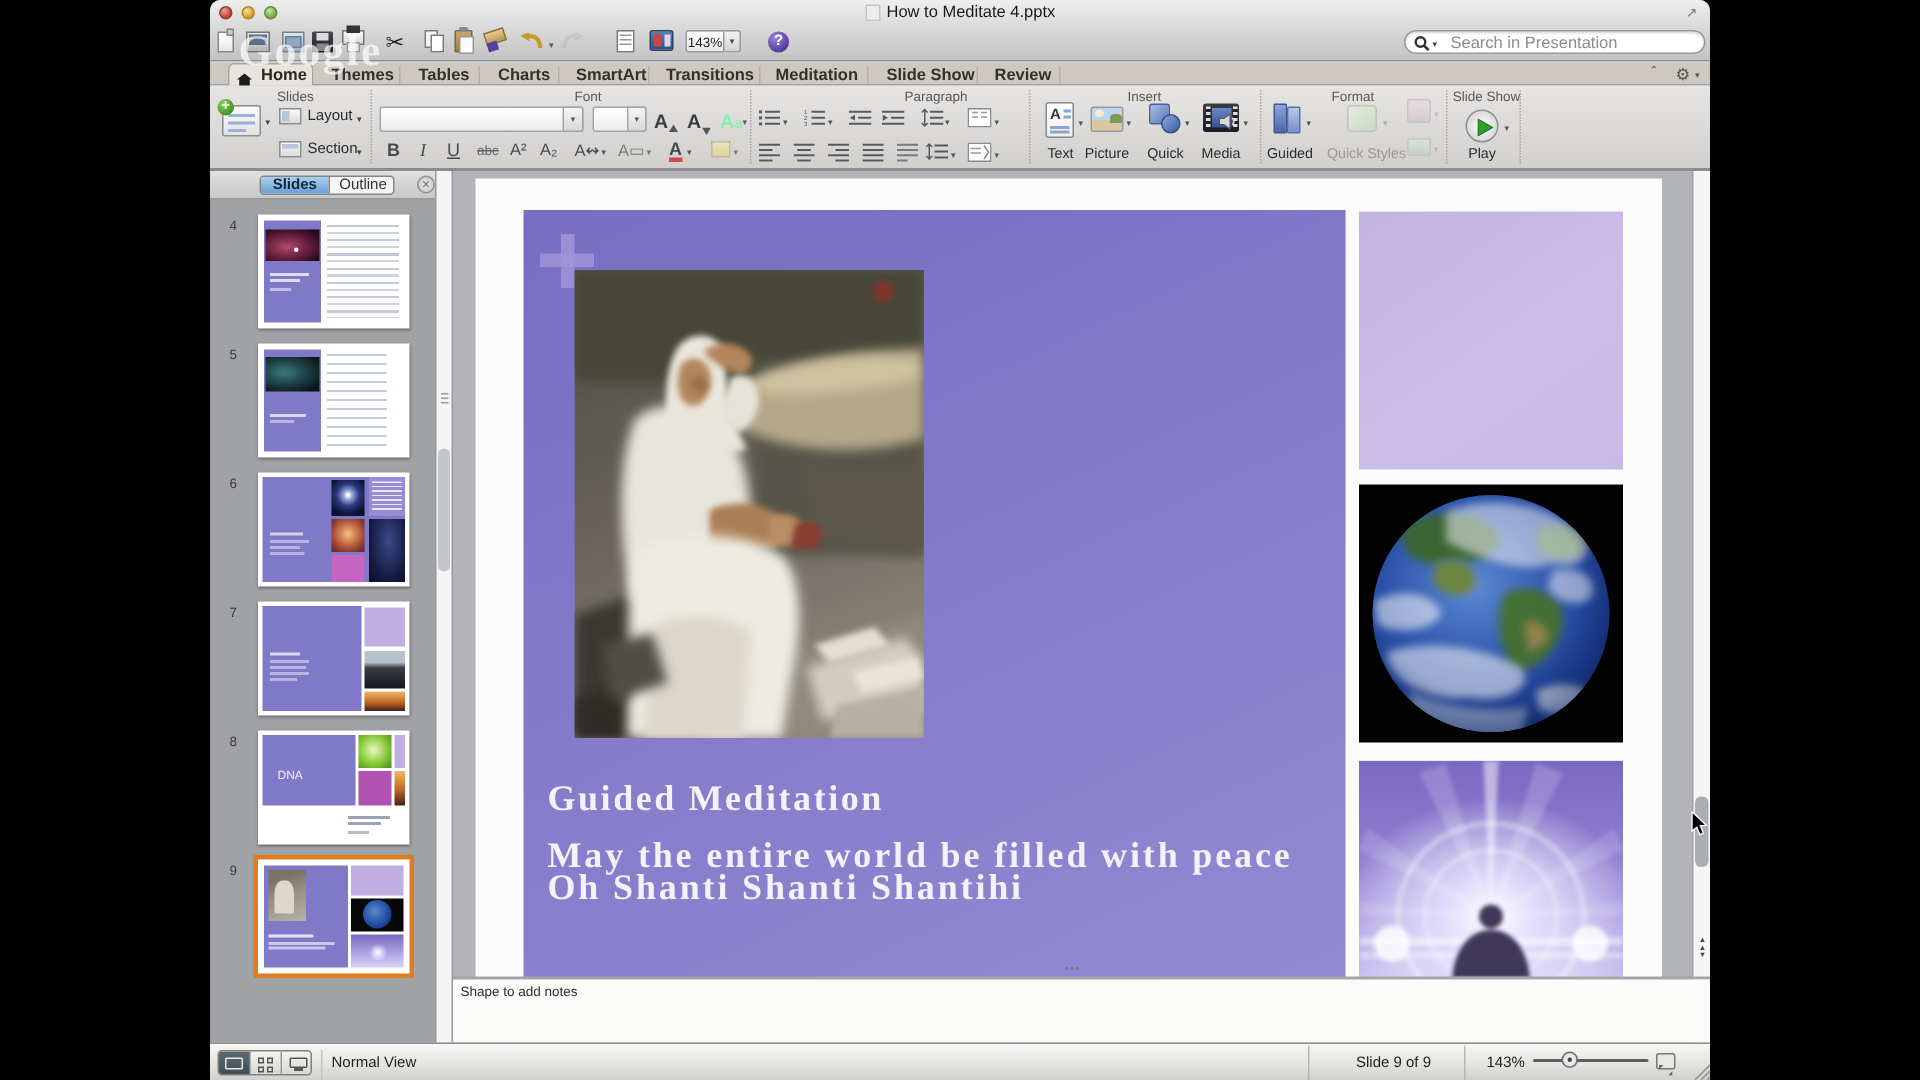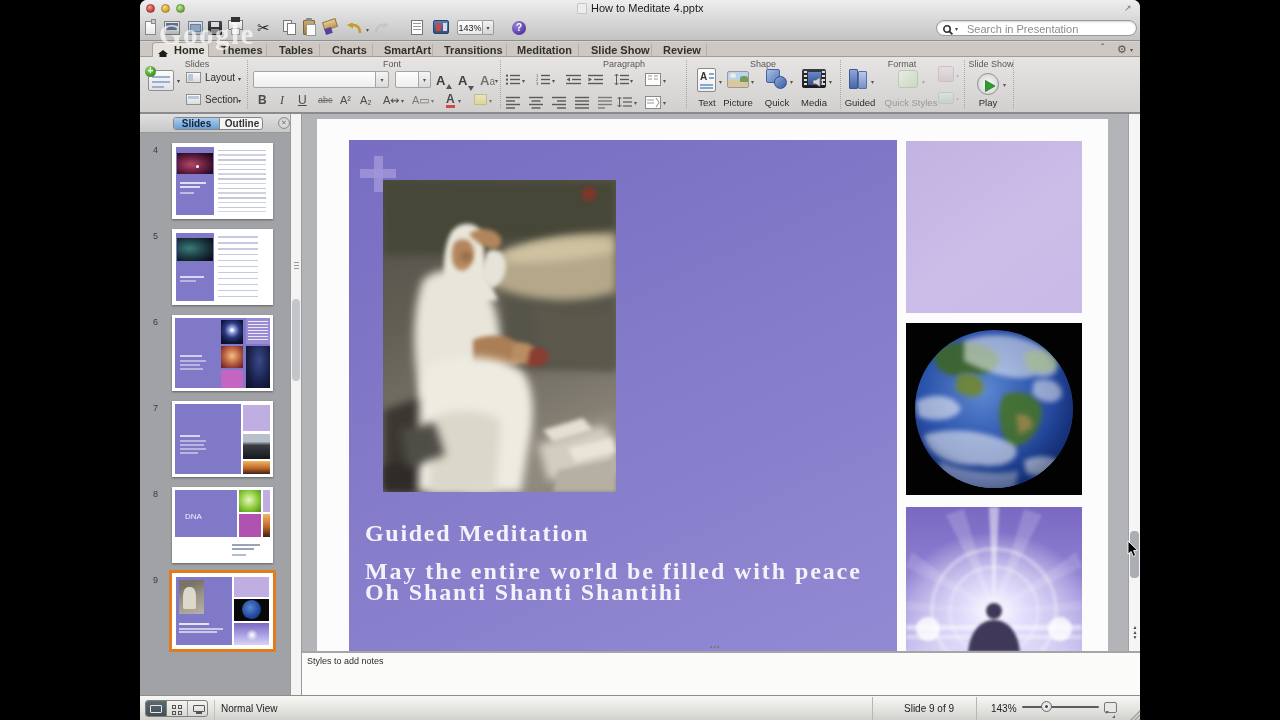--- a/index.html
+++ b/index.html
@@ -104,21 +104,21 @@
   <div class="abs" style="left:1130px;top:46px;font-size:6px;color:#555;">▾</div>
 </div>
 
 <div class="abs" style="left:140px;top:57px;width:1000px;height:55px;background:linear-gradient(#e6e5e3,#d1d0ce);"></div>
 <div class="abs" style="left:140px;top:112px;width:1000px;height:2px;background:#8b8b8f;"></div>
 <div id="ribbon">
 
   <div class="abs" style="left:157px;top:59px;width:80px;text-align:center;font-size:9px;color:#5a5753;">Slides</div>
   <div class="abs" style="left:352px;top:59px;width:80px;text-align:center;font-size:9px;color:#5a5753;">Font</div>
   <div class="abs" style="left:565px;top:59px;width:80px;text-align:right;font-size:9px;color:#5a5753;">Paragraph</div>
-  <div class="abs" style="left:723px;top:59px;width:80px;text-align:center;font-size:9px;color:#5a5753;">Shape</div>
+  <div class="abs" style="left:723px;top:59px;width:80px;text-align:center;font-size:9px;color:#5a5753;">Insert</div>
   <div class="abs" style="left:862px;top:59px;width:80px;text-align:center;font-size:9px;color:#5a5753;">Format</div>
   <div class="abs" style="left:951px;top:59px;width:80px;text-align:center;font-size:9px;color:#5a5753;">Slide Show</div>
 
   <div class="abs" style="left:247px;top:60px;height:49px;border-left:1px dotted #a8a5a0;"></div>
   <div class="abs" style="left:500px;top:60px;height:49px;border-left:1px dotted #a8a5a0;"></div>
   <div class="abs" style="left:686px;top:60px;height:49px;border-left:1px dotted #a8a5a0;"></div>
   <div class="abs" style="left:840px;top:60px;height:49px;border-left:1px dotted #a8a5a0;"></div>
   <div class="abs" style="left:964px;top:60px;height:49px;border-left:1px dotted #a8a5a0;"></div>
   <div class="abs" style="left:1013px;top:60px;height:49px;border-left:1px dotted #a8a5a0;"></div>
 
@@ -143,21 +143,21 @@
   <div class="abs" style="left:395px;top:71px;width:36px;height:17px;background:linear-gradient(#fefefe,#ededed);border:1px solid #a5a5a5;border-radius:2px;"></div>
   <div class="abs" style="left:418px;top:71px;width:13px;height:17px;background:linear-gradient(#f5f5f5,#dadada);border:1px solid #a5a5a5;border-radius:0 2px 2px 0;font-size:6px;color:#555;text-align:center;line-height:17px;">▾</div>
   <div class="abs" style="left:436px;top:73px;font-size:13px;font-weight:bold;color:#3d3d3d;">A</div>
   <div class="abs" style="left:446px;top:75px;width:6px;height:5px;"><svg width="6" height="5">
           <path d="M3 0 L6 5 L0 5 Z" fill="#555"></path>
         </svg></div>
   <div class="abs" style="left:458px;top:73px;font-size:13px;font-weight:bold;color:#3d3d3d;">A</div>
   <div class="abs" style="left:468px;top:77px;width:6px;height:5px;"><svg width="6" height="5">
           <path d="M0 0 L6 0 L3 5 Z" fill="#555"></path>
         </svg></div>
-  <div class="abs" style="left:480px;top:73px;font-size:13px;font-weight:bold;color:#737373;">A<span style="font-size:10px;font-weight:normal;">a</span></div>
+  <div class="abs" style="left:480px;top:73px;font-size:13px;font-weight:bold;color:#86efac;">A<span style="font-size:10px;font-weight:normal;">a</span></div>
   <div class="abs" style="left:495px;top:77px;font-size:6px;color:#555;">▾</div>
 
   <div class="abs" style="left:258px;top:93px;font-size:12px;font-weight:bold;color:#4a4a4a;">B</div>
   <div class="abs" style="left:280px;top:93px;font-size:12px;font-style:italic;font-family:'Liberation Serif',serif;color:#4a4a4a;">I</div>
   <div class="abs" style="left:298px;top:93px;font-size:12px;text-decoration:underline;color:#4a4a4a;">U</div>
   <div class="abs" style="left:318px;top:95px;font-size:9px;text-decoration:line-through;color:#6a6a6a;">abc</div>
   <div class="abs" style="left:340px;top:94px;font-size:11px;color:#4a4a4a;">A²</div>
   <div class="abs" style="left:360px;top:94px;font-size:11px;color:#4a4a4a;">A₂</div>
   <div class="abs" style="left:383px;top:94px;font-size:11px;color:#4a4a4a;">A↭</div>
   <div class="abs" style="left:401px;top:97px;font-size:6px;color:#555;">▾</div>
@@ -332,21 +332,21 @@
   <div class="abs" style="left:1003px;top:81px;font-size:6px;color:#555;">▾</div>
   <div class="abs" style="left:968px;top:97px;width:40px;text-align:center;font-size:9.5px;color:#2c2c2c;">Play</div>
 </div>
 
 <div class="abs" style="left:140px;top:114px;width:1000px;height:581px;background:#b2b4b7;"></div>
 <div id="panel">
   <div class="abs" style="left:140px;top:114px;width:150px;height:581px;background:#a0a2a6;"></div>
   <div class="abs" style="left:140px;top:114px;width:150px;height:19px;background:linear-gradient(#e0e0e0,#c8c8c8);border-bottom:1px solid #979797;"></div>
   <div class="abs" style="left:173px;top:117px;width:90px;height:13px;border:1px solid #858585;border-radius:3px;background:#f5f5f5;overflow:hidden;">
     <div class="abs" style="left:0;top:0;width:46px;height:13px;background:linear-gradient(#aacfee,#5e97cf);border-right:1px solid #858585;font-size:10px;font-weight:bold;color:#10253a;text-align:center;line-height:12px;">Slides</div>
-    <div class="abs" style="left:46px;top:0;width:44px;height:13px;font-size:10px;font-weight:bold;color:#333;text-align:center;line-height:12px;">Outline</div>
+    <div class="abs" style="left:46px;top:0;width:44px;height:13px;font-size:10px;font-weight:normal;color:#333;text-align:center;line-height:12px;">Outline</div>
   </div>
   <div class="abs" style="left:278px;top:117px;width:12px;height:12px;border-radius:50%;background:radial-gradient(#ededed,#c2c2c2);border:1px solid #8f8f8f;"></div>
   <div class="abs" style="left:281px;top:119px;font-size:7px;color:#6a6a6a;">✕</div>
 
   <div class="abs" style="left:146px;top:145px;width:12px;text-align:right;font-size:9px;color:#3a3a3a;">4</div>
   <div class="abs" style="left:146px;top:231px;width:12px;text-align:right;font-size:9px;color:#3a3a3a;">5</div>
   <div class="abs" style="left:146px;top:317px;width:12px;text-align:right;font-size:9px;color:#3a3a3a;">6</div>
   <div class="abs" style="left:146px;top:403px;width:12px;text-align:right;font-size:9px;color:#3a3a3a;">7</div>
   <div class="abs" style="left:146px;top:489px;width:12px;text-align:right;font-size:9px;color:#3a3a3a;">8</div>
   <div class="abs" style="left:146px;top:575px;width:12px;text-align:right;font-size:9px;color:#3a3a3a;">9</div>
@@ -578,21 +578,21 @@
   <div class="abs" style="left:1127px;top:541px;width:12px;height:18px;z-index:50;">
     <svg width="12" height="18" viewBox="0 0 12 18">
           <path d="M1 0 L1 13 L4.2 10.5 L6.2 15.5 L8.6 14.4 L6.6 9.6 L10.5 9.2 Z" fill="#000" stroke="#fff" stroke-width="0.9"></path>
         </svg>
   </div>
 </div>
 <div id="notesbar">
   <div class="abs" style="left:302px;top:651px;width:838px;height:2px;background:#a5a5a5;"></div>
   <div class="abs" style="left:710px;top:645px;width:14px;height:5px;font-size:7px;color:#777;letter-spacing:1px;line-height:4px;">•••</div>
   <div class="abs" style="left:302px;top:653px;width:838px;height:42px;background:#fbfbf9;"></div>
-  <div class="abs" style="left:307px;top:656px;font-size:9px;color:#2d2d2d;">Styles to add notes</div>
+  <div class="abs" style="left:307px;top:656px;font-size:9px;color:#2d2d2d;">Shape to add notes</div>
 </div>
 
 <div class="abs" style="left:140px;top:695px;width:1000px;height:25px;background:linear-gradient(#f7f7f5,#e2e2de 60%,#d0d0cc);border-top:1px solid #8d8d8d;"></div>
 <div id="status">
   <div class="abs" style="left:145px;top:700px;width:63px;height:17px;border:1px solid #7f7f7b;border-radius:3px;background:linear-gradient(#f4f4f2,#d8d8d4);overflow:hidden;">
     <div class="abs" style="left:0;top:0;width:21px;height:17px;background:linear-gradient(#5a6a70,#3e4c52);border-right:1px solid #7f7f7b;"></div>
     <div class="abs" style="left:4px;top:4px;width:12px;height:8px;border:1.5px solid #e8e8e8;border-radius:1px;"></div>
     <div class="abs" style="left:21px;top:0;width:21px;height:17px;border-right:1px solid #9a9a96;"></div>
     <div class="abs" style="left:26px;top:4px;width:4px;height:4px;border:1px solid #555;"></div>
     <div class="abs" style="left:32px;top:4px;width:4px;height:4px;border:1px solid #555;"></div>

